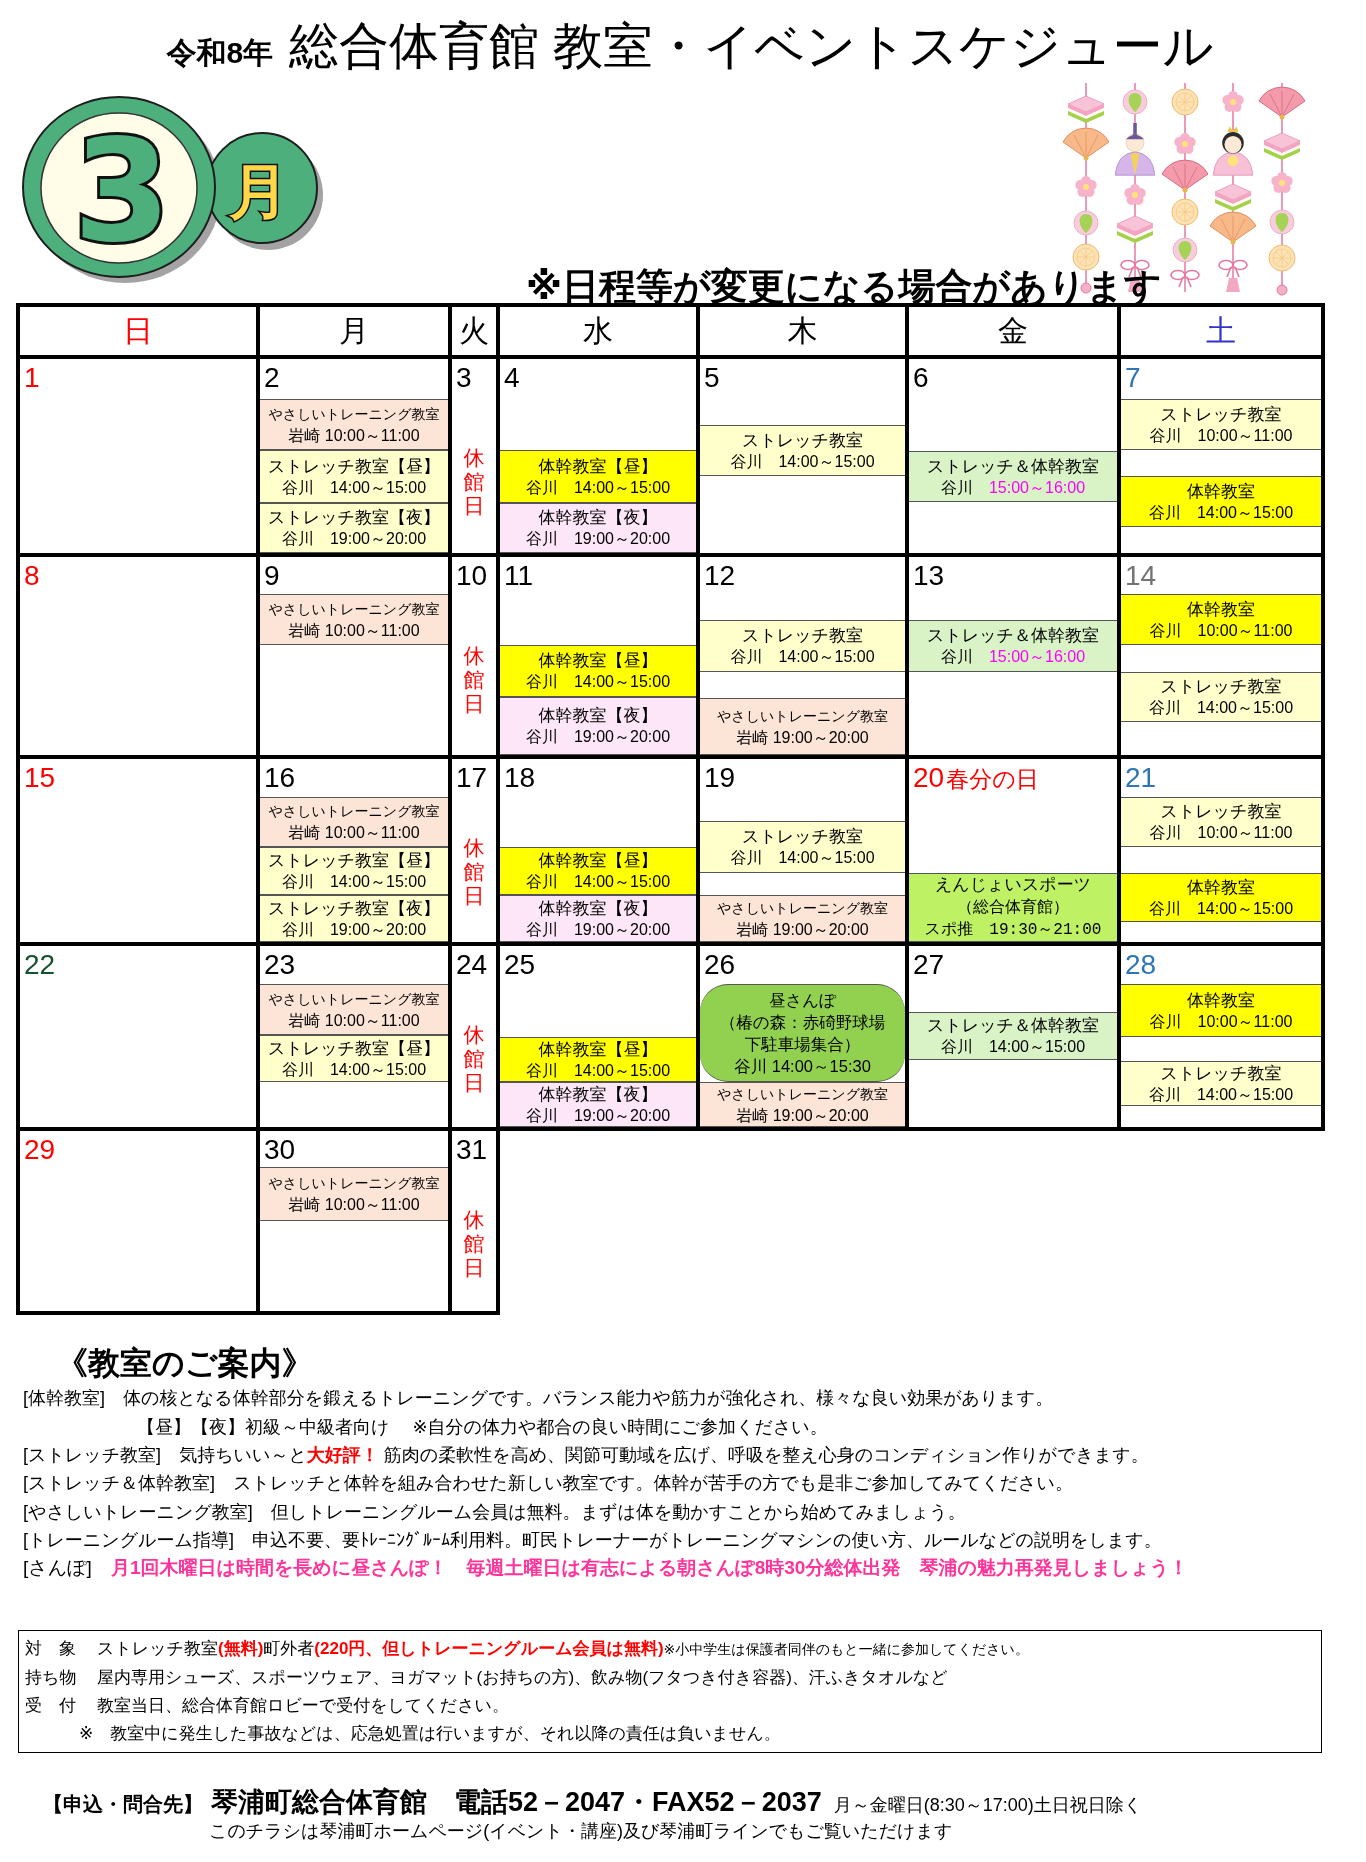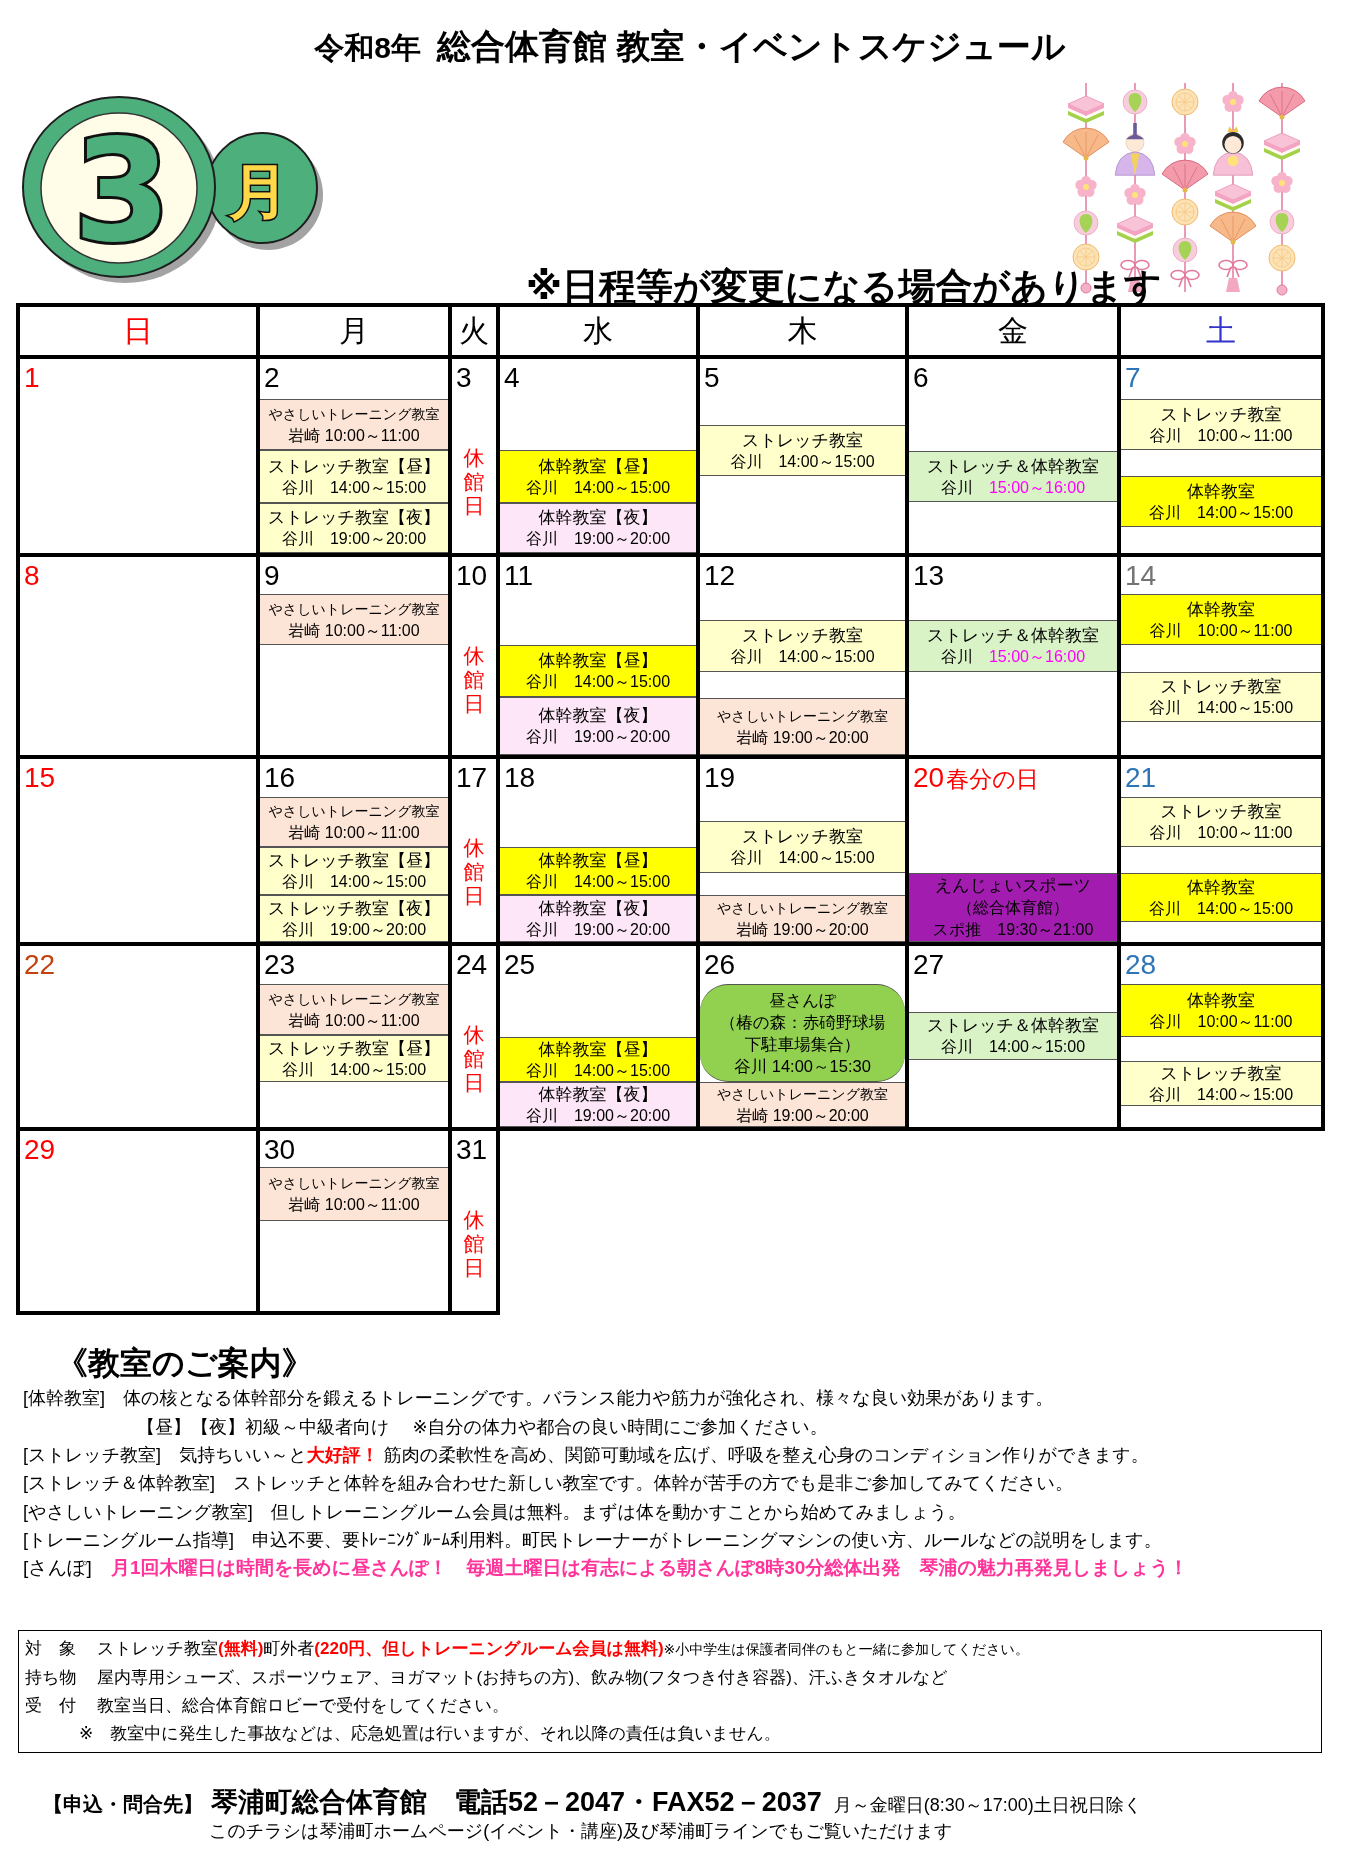--- a/index.html
+++ b/index.html
@@ -3,21 +3,21 @@
 <meta charset="utf-8">
 <style>
 *{box-sizing:border-box}
 html,body{margin:0;padding:0}
 body{width:1366px;height:1862px;position:relative;background:#ffffff;color:#000;font-family:"Liberation Sans","DejaVu Sans",sans-serif;overflow:hidden}
 .abs{position:absolute}
 
 
 #title{left:0;top:14px;width:1380px;text-align:center;white-space:nowrap;line-height:64px}
 #title .year{font-size:30px;font-weight:bold;margin-right:16px}
-#title .main{font-size:34px;font-weight:bold}
+#title .main{font-size:50px;font-weight:normal}
 #badge{left:0;top:0}
 #badge text{font-family:"DejaVu Sans","Liberation Sans",sans-serif}
 #hina{left:1050px;top:70px}
 #notice{left:526px;top:269px;font-size:37px;font-weight:bold;line-height:36px;white-space:nowrap}
 
 
 #calendar{position:absolute;left:16px;top:303px;display:grid;
   grid-template-columns:244px 192px 48px 200px 209px 212px 204px;
   grid-template-rows:56px 198px 202px 187px 185px 184px}
 .cell{position:relative;border-right:4px solid #000;border-bottom:4px solid #000;overflow:hidden;background:#fff}
@@ -382,39 +382,39 @@
         <div class="ev-line ev-title"><span class="seg tone-normal">ストレッチ教室</span></div>
         <div class="ev-line"><span class="seg tone-normal">谷川　14:00～15:00</span></div>
       </div>
       <div class="event kind-yasashii ev-w2-d4-e1" style="background: rgb(252, 228, 214);">
         <div class="ev-line ev-title"><span class="seg tone-normal">やさしいトレーニング教室</span></div>
         <div class="ev-line"><span class="seg tone-normal">岩崎 19:00～20:00</span></div>
       </div>
     </div>
     <div class="cell c5 w2">
       <div class="date-row"><span class="date" style="color: rgb(255, 0, 0);">20</span><span class="holiday-name" style="color: rgb(255, 0, 0);">春分の日</span></div>
-      <div class="event kind-enjoy ev-w2-d5-e0" style="background: #a21caf;">
+      <div class="event kind-enjoy ev-w2-d5-e0" style="background: #bef264; font-family: Liberation Mono, monospace;">
         <div class="ev-line ev-title"><span class="seg tone-normal">えんじょいスポーツ</span></div>
         <div class="ev-line"><span class="seg tone-normal">（総合体育館）</span></div>
         <div class="ev-line"><span class="seg tone-normal">スポ推　19:30～21:00</span></div>
       </div>
     </div>
     <div class="cell c6 w2">
       <div class="date-row"><span class="date" style="color: rgb(46, 117, 182);">21</span></div>
       <div class="event kind-stretch ev-w2-d6-e0" style="background: rgb(255, 255, 204);">
         <div class="ev-line ev-title"><span class="seg tone-normal">ストレッチ教室</span></div>
         <div class="ev-line"><span class="seg tone-normal">谷川　10:00～11:00</span></div>
       </div>
       <div class="event kind-taikan ev-w2-d6-e1" style="background: rgb(255, 255, 0);">
         <div class="ev-line ev-title"><span class="seg tone-normal">体幹教室</span></div>
         <div class="ev-line"><span class="seg tone-normal">谷川　14:00～15:00</span></div>
       </div>
     </div>
     <div class="cell c0 w3">
-      <div class="date-row"><span class="date" style="color: #c2410c;">22</span></div>
+      <div class="date-row"><span class="date" style="color: #14532d;">22</span></div>
     </div>
     <div class="cell c1 w3">
       <div class="date-row"><span class="date">23</span></div>
       <div class="event kind-yasashii ev-w3-d1-e0" style="background: rgb(252, 228, 214);">
         <div class="ev-line ev-title"><span class="seg tone-normal">やさしいトレーニング教室</span></div>
         <div class="ev-line"><span class="seg tone-normal">岩崎 10:00～11:00</span></div>
       </div>
       <div class="event kind-stretch ev-w3-d1-e1" style="background: rgb(255, 255, 204);">
         <div class="ev-line ev-title"><span class="seg tone-normal">ストレッチ教室【昼】</span></div>
         <div class="ev-line"><span class="seg tone-normal">谷川　14:00～15:00</span></div>

